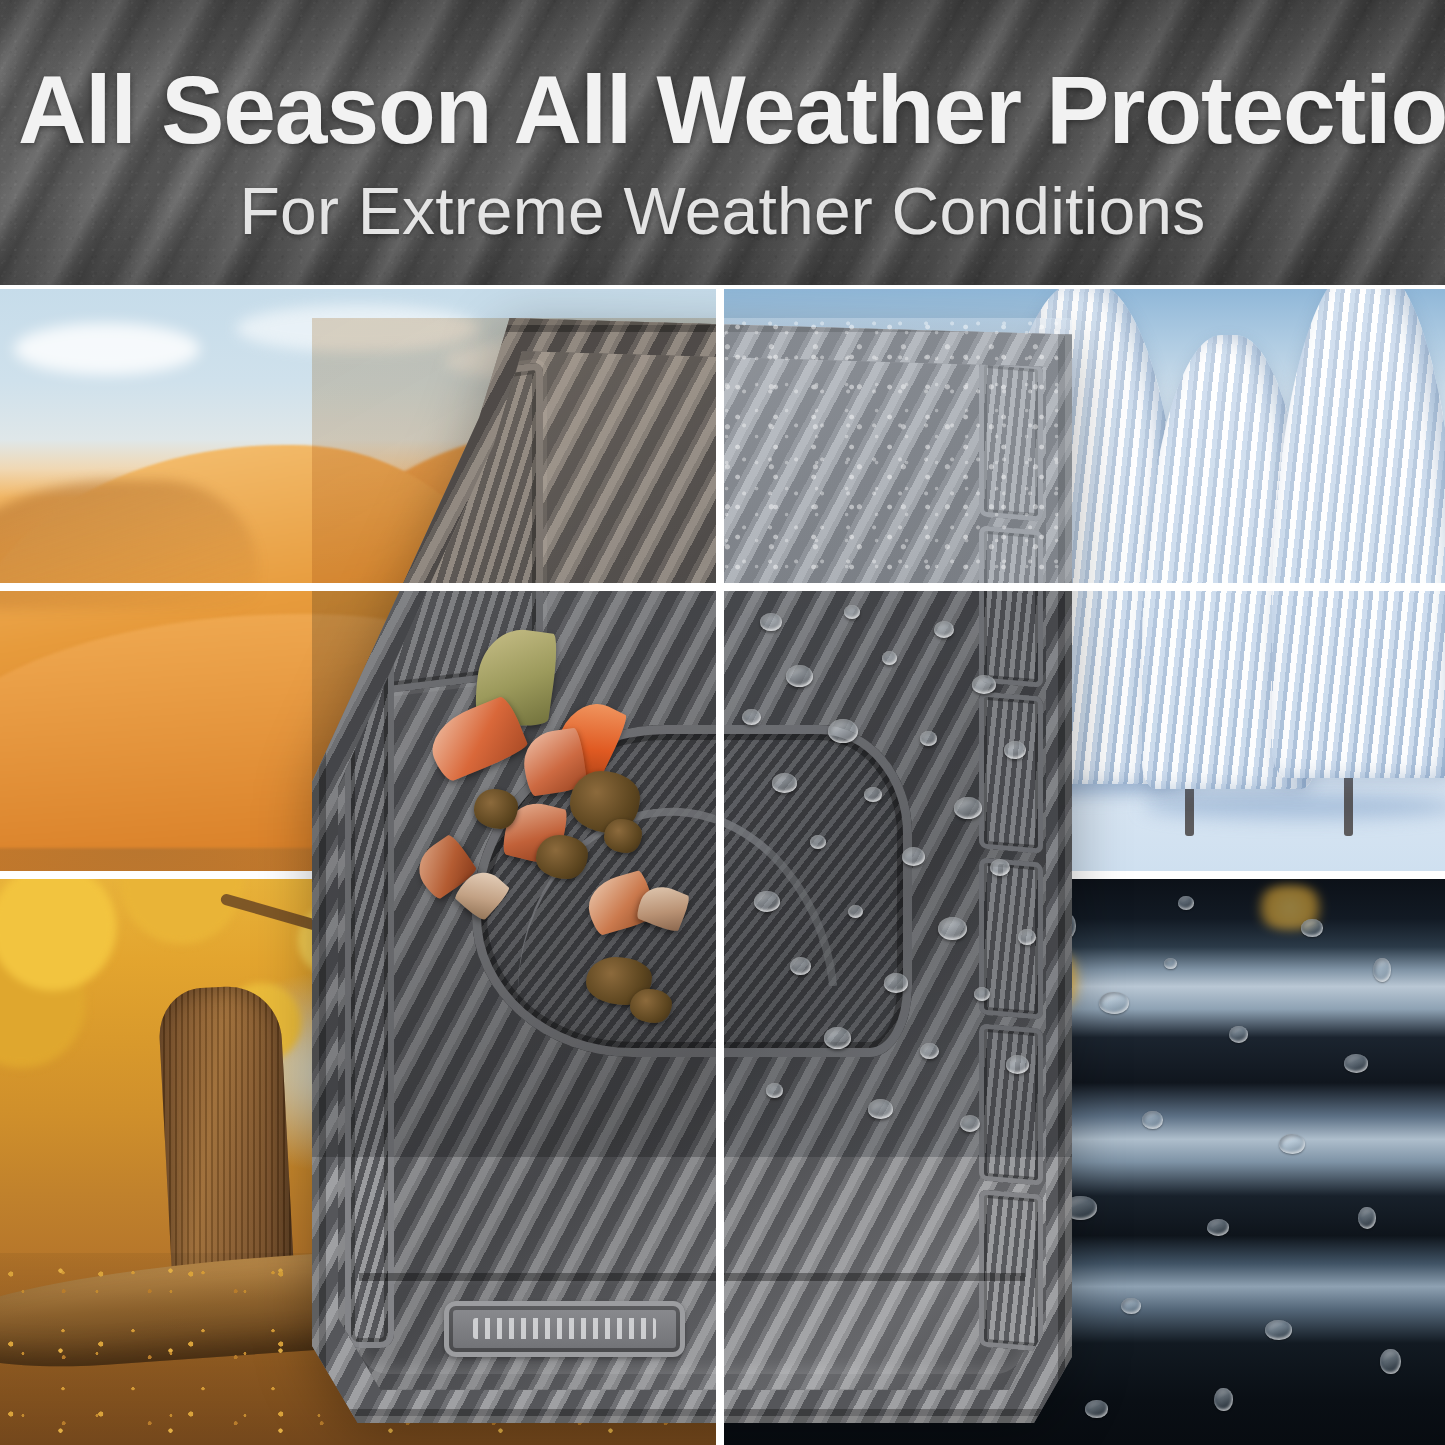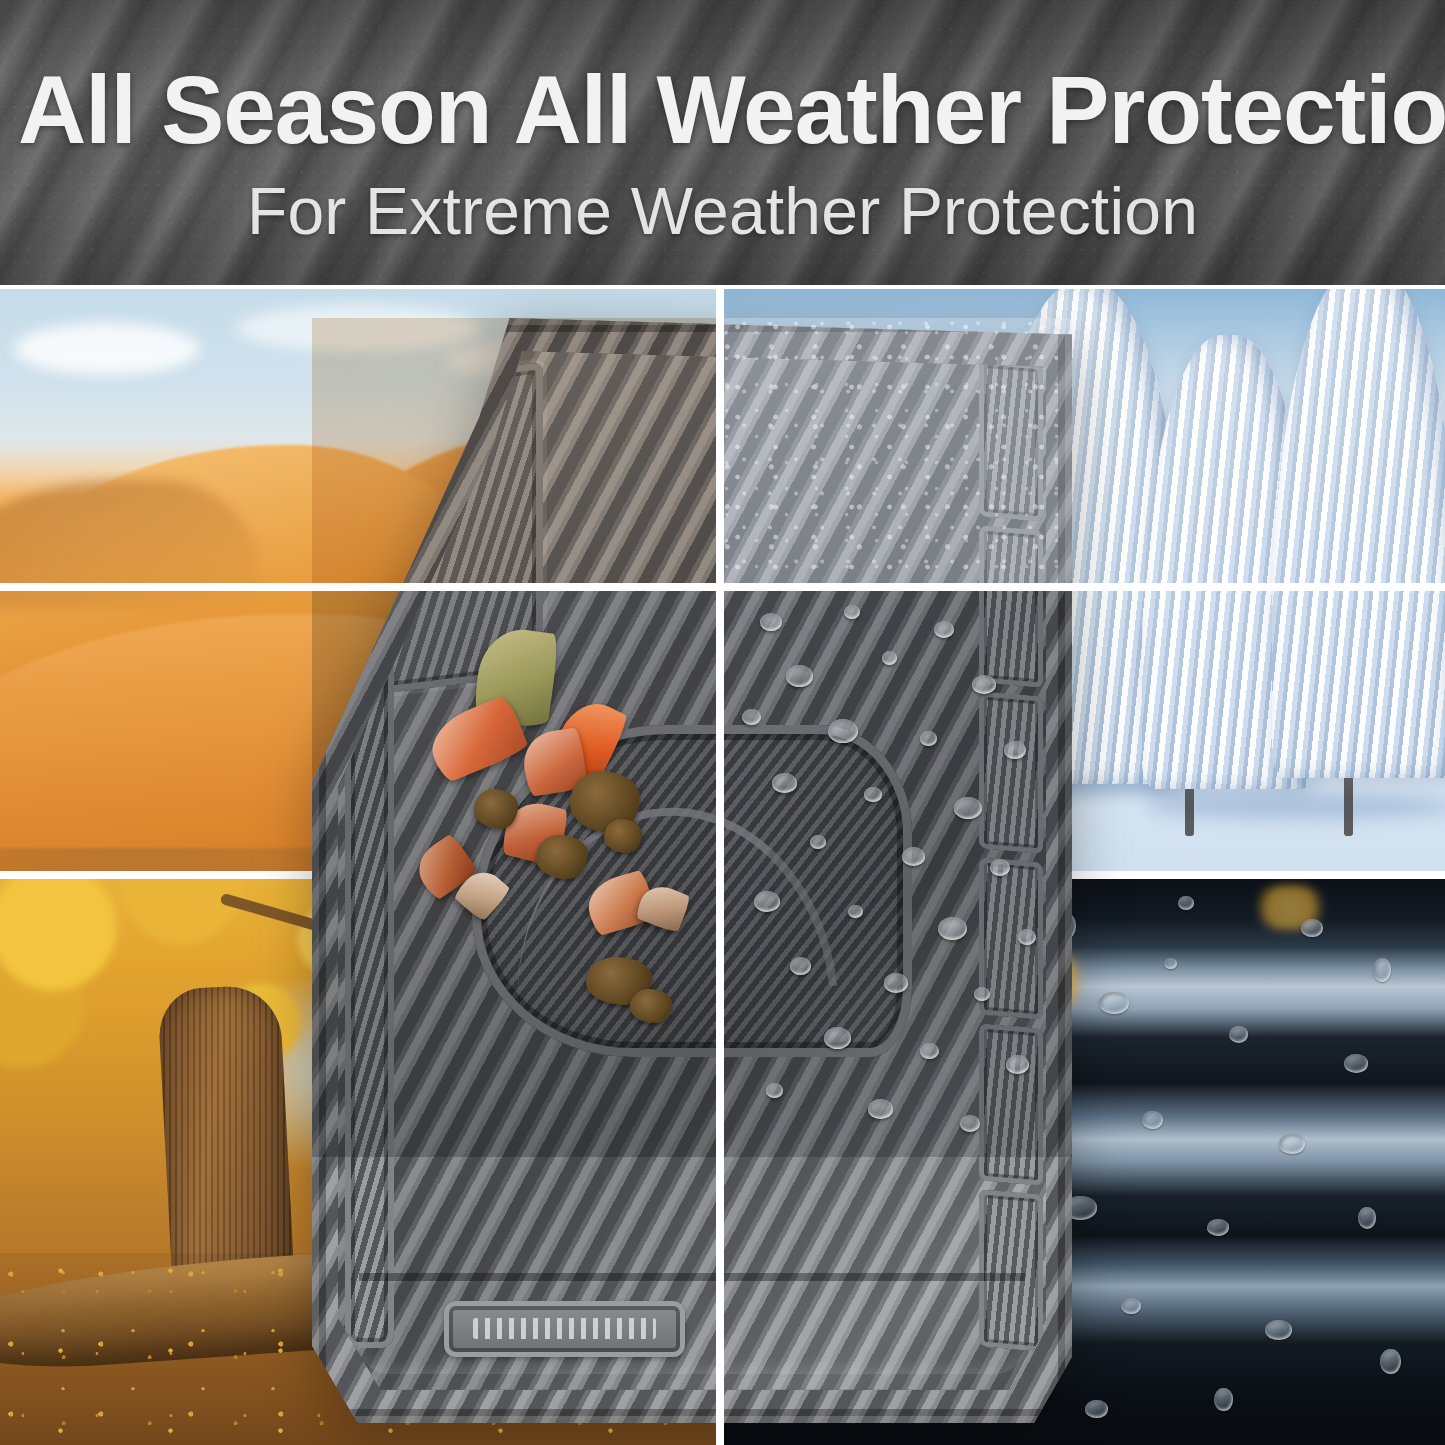--- a/index.html
+++ b/index.html
@@ -369,21 +369,21 @@
 </head>
 <body>
 
 <div id="poster">
 
   <div class="banner">
     <div class="banner-tex"></div>
     <div class="banner-grain"></div>
     <div class="banner-vig"></div>
     <div class="headline">All Season All Weather Protection</div>
-    <div class="subhead">For Extreme Weather Protection</div>
+    <div class="subhead">For Extreme Weather Conditions</div>
   </div>
 
   <div class="grid">
 
     <div class="q q-tl">
       <div class="scene sc-desert">
         <div class="cloud" style="left:2%;top:6%;width:26%;height:9%;"></div>
         <div class="cloud" style="left:33%;top:3%;width:34%;height:8%;opacity:.7;"></div>
         <div class="cloud" style="left:62%;top:9%;width:30%;height:7%;opacity:.6;"></div>
         <div class="dune-b"></div>

